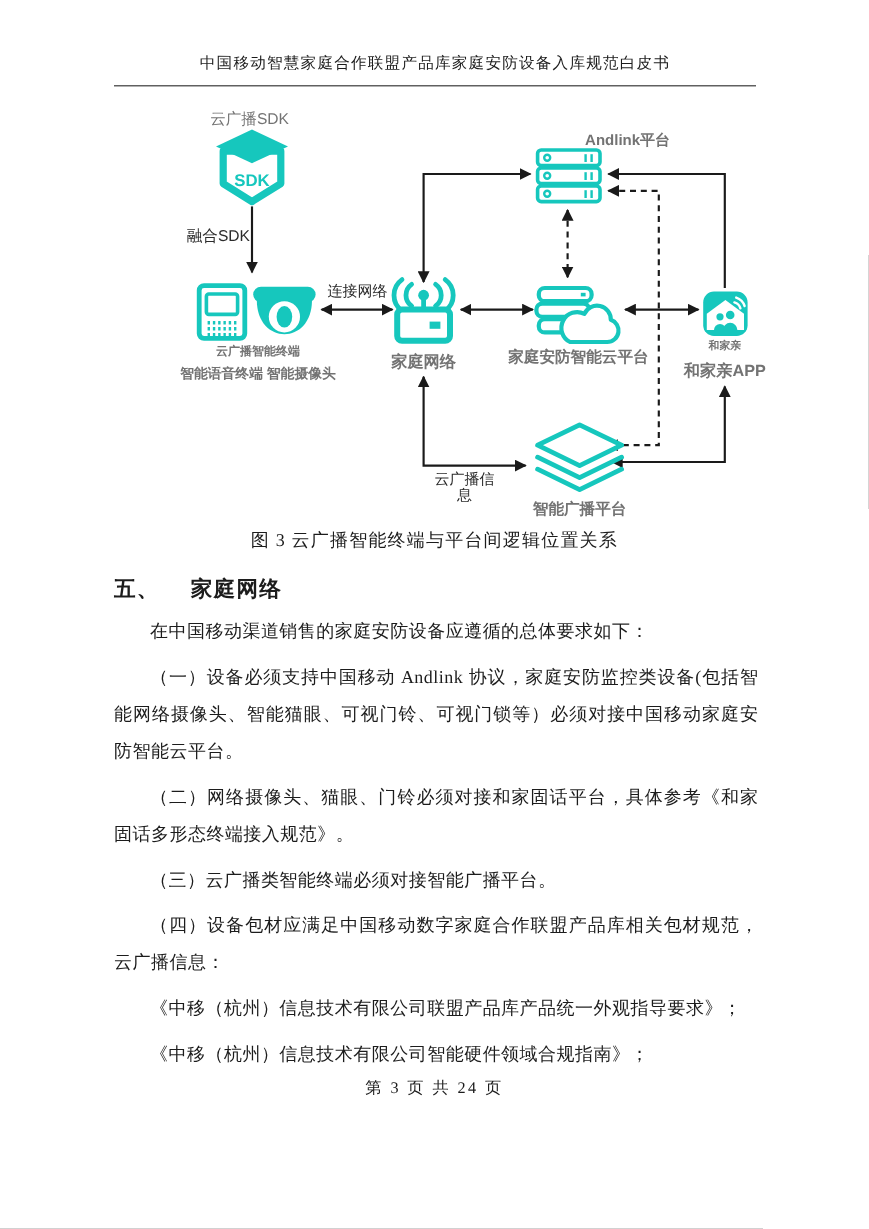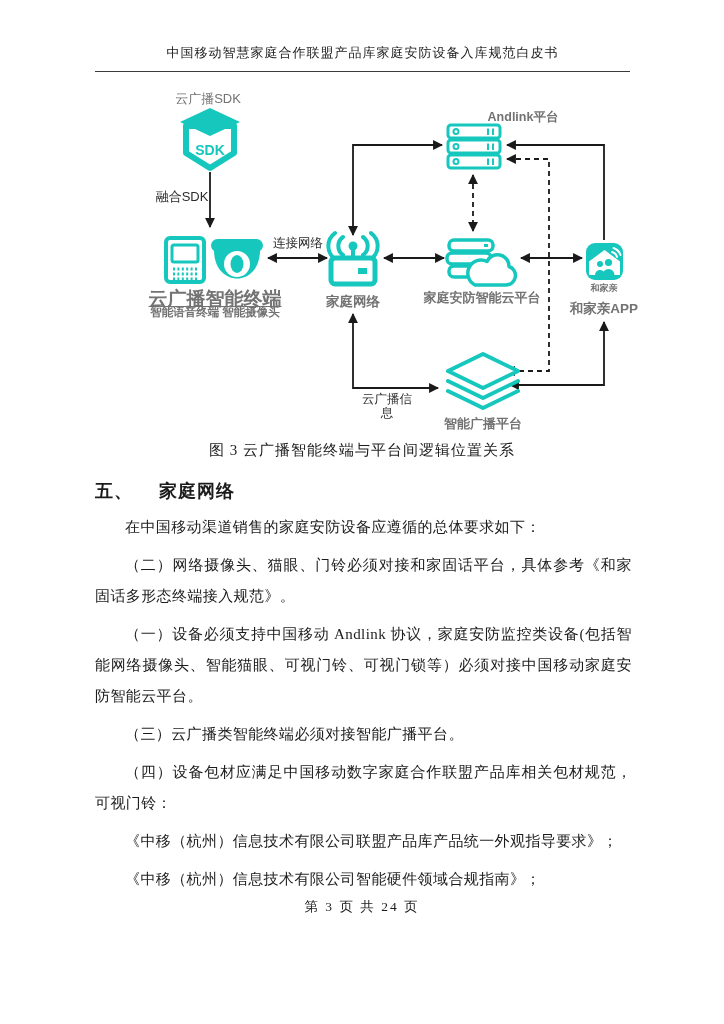--- a/index.html
+++ b/index.html
@@ -122,42 +122,42 @@
 
       <g stroke="#16C7BD" stroke-width="4" fill="none" stroke-linejoin="round" stroke-linecap="round">
         <path d="M483,354 L518,371 L483,388 L448,371 Z" fill="#fff"></path>
         <path d="M448,381 L483,398 L518,381"></path>
         <path d="M448,391 L483,408 L518,391"></path>
       </g>
     </svg>
 
     <div class="dlabel" style="left:160px;top:92px;width:96px;font-size:13px;">云广播SDK</div>
     <div class="dlabel dark" style="left:152px;top:190px;width:60px;font-size:13px;">融合SDK</div>
-    <div class="dlabel" style="left:139px;top:288px;width:152px;font-size:19px;font-weight:bold;text-decoration:underline;">云广播智能终端</div>
+    <div class="dlabel" style="left:139px;top:288px;width:152px;font-size:10px;font-weight:bold;">云广播智能终端</div>
     <div class="dlabel" style="left:133px;top:306px;width:164px;font-size:11.5px;font-weight:bold;">智能语音终端 智能摄像头</div>
     <div class="dlabel dark" style="left:268px;top:236px;width:60px;font-size:12.5px;">连接网络</div>
     <div class="dlabel" style="left:320px;top:294px;width:66px;font-size:13.5px;font-weight:bold;">家庭网络</div>
     <div class="dlabel" style="left:436px;top:110px;width:78px;font-size:12.5px;font-weight:bold;margin-left:48px;">Andlink平台</div>
     <div class="dlabel" style="left:416px;top:291px;width:132px;font-size:13px;font-weight:bold;">家庭安防智能云平台</div>
     <div class="dlabel" style="left:583px;top:283px;width:42px;font-size:9px;font-weight:bold;">和家亲</div>
     <div class="dlabel" style="left:566px;top:301px;width:76px;font-size:13.5px;font-weight:bold;">和家亲APP</div>
     <div class="dlabel dark" style="left:356px;top:392px;width:62px;font-size:12.5px;">云广播信息</div>
     <div class="dlabel" style="left:434px;top:417px;width:98px;font-size:13px;font-weight:bold;">智能广播平台</div>
   </div>
 
   <div class="cap">图 3  云广播智能终端与平台间逻辑位置关系</div>
 
   <div class="heading">
     <span>五、</span><span style="margin:0;">家庭网络</span>
   </div>
 
   <div class="content">
     <p class="gap">在中国移动渠道销售的家庭安防设备应遵循的总体要求如下：</p>
+    <p class="gap">（一）设备必须支持中国移动 Andlink 协议，家庭安防监控类设备(包括智能网络摄像头、智能猫眼、可视门铃、可视门锁等）必须对接中国移动家庭安防智能云平台。</p>
     <p class="gap">（二）网络摄像头、猫眼、门铃必须对接和家固话平台，具体参考《和家固话多形态终端接入规范》。</p>
-    <p class="gap">（一）设备必须支持中国移动 Andlink 协议，家庭安防监控类设备(包括智能网络摄像头、智能猫眼、可视门铃、可视门锁等）必须对接中国移动家庭安防智能云平台。</p>
     <p class="gap">（三）云广播类智能终端必须对接智能广播平台。</p>
-    <p class="gap">（四）设备包材应满足中国移动数字家庭合作联盟产品库相关包材规范，可视门铃：</p>
+    <p class="gap">（四）设备包材应满足中国移动数字家庭合作联盟产品库相关包材规范，云广播信息：</p>
     <p class="gap">《中移（杭州）信息技术有限公司联盟产品库产品统一外观指导要求》；</p>
     <p>《中移（杭州）信息技术有限公司智能硬件领域合规指南》；</p>
   </div>
 
   <div class="footer">第 3 页 共 24 页</div>
 </div>
 
 </body></html>

